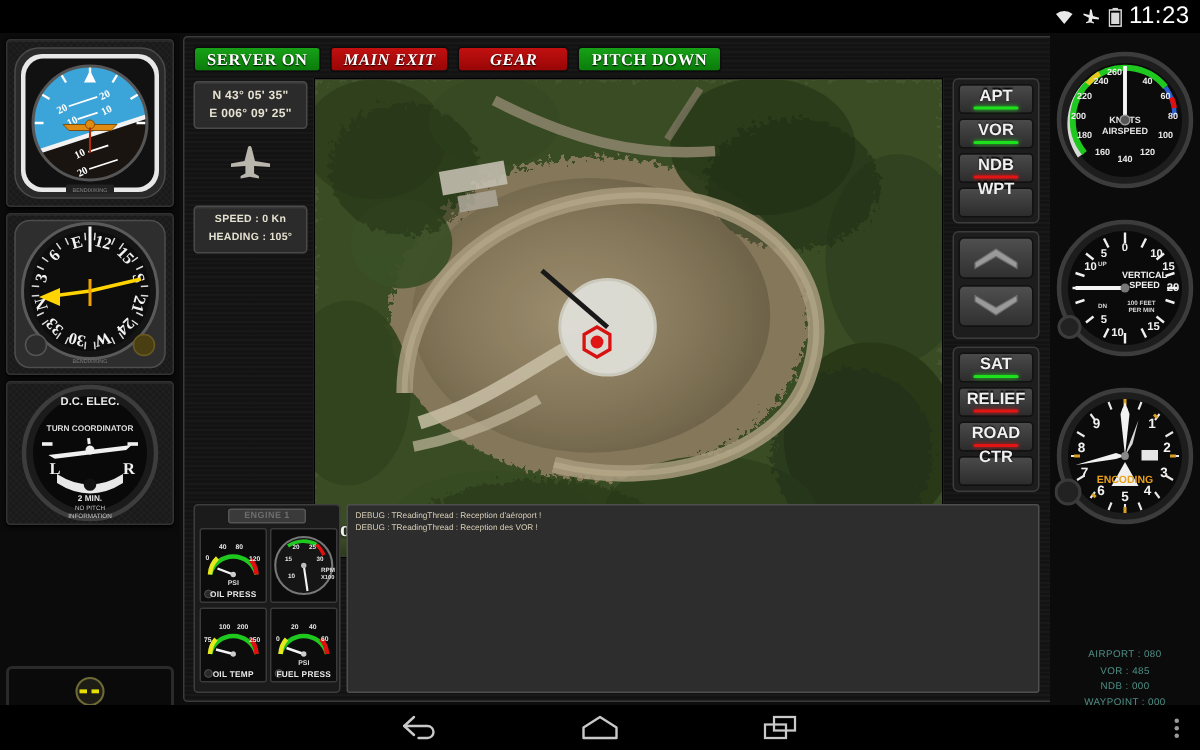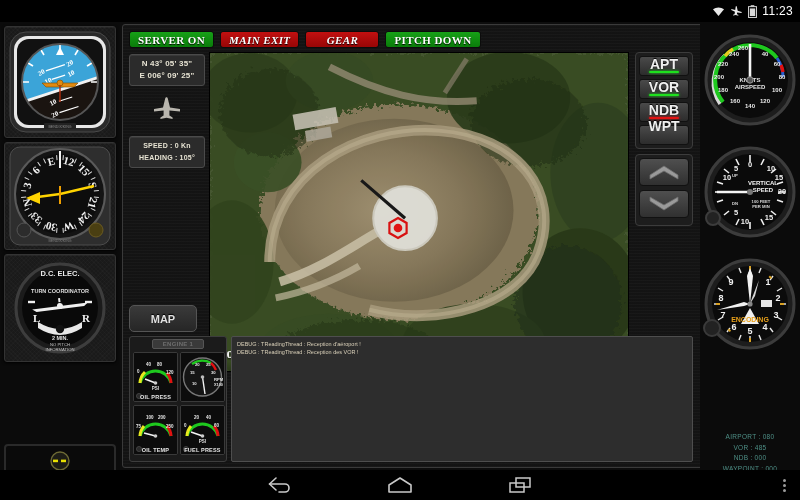--- a/index.html
+++ b/index.html
@@ -11,21 +11,21 @@
     position: relative;
   }
 
   
   #statusbar {
     position: absolute; left:0; top:0; width:800px; height:22px;
     background:#000; display:flex; align-items:center; justify-content:flex-end;
     padding-right:7px; gap:5px;
   }
   #statusbar .sicon { display:flex; align-items:center; }
-  #statusbar .time { color:#fff; font-size:12px; letter-spacing:.3px; }
+  #statusbar .time { color:#fff; font-size:16px; letter-spacing:.3px; }
 
   
   #navbar {
     position:absolute; left:0; bottom:0; width:800px; height:30px;
     background:#000; display:flex; align-items:center; justify-content:center;
   }
   #navbar .navbtn { width:120px; display:flex; align-items:center; justify-content:center; }
   #navbar .dots { position:absolute; right:14px; display:flex; flex-direction:column; gap:2px; }
   #navbar .dots i { width:3px; height:3px; background:#9a9a9a; border-radius:50%; display:block; }
 
@@ -46,21 +46,21 @@
     background-image:
       repeating-linear-gradient(45deg, rgba(255,255,255,.02) 0 1px, transparent 1px 3px),
       repeating-linear-gradient(-45deg, rgba(255,255,255,.015) 0 1px, transparent 1px 3px);
     border:1px solid #333;
     border-radius:3px;
     box-shadow: inset 0 1px 0 rgba(255,255,255,.05), 0 1px 3px #000;
     display:flex; align-items:center; justify-content:center;
   }
   #inst-attitude { top:4px; height:112px; }
   #inst-heading  { top:120px; height:108px; }
-  #inst-turn     { top:232px; height:108px; }
+  #inst-turn     { top:232px; height:96px; }
   #left-strip {
     position:absolute; left:4px; top:422px; width:112px; height:34px;
     background:#0a0a0a; border:2px solid #2a2a2a; border-radius:4px;
     display:flex; align-items:center; justify-content:center;
   }
 
   
   #right-col {
     position:absolute; left:700px; top:0; width:100px; height:448px;
     background:#0b0b0b;
@@ -147,21 +147,21 @@
     padding:3px; margin-bottom:5px;
   }
   .rbtn {
     height:20px; margin-bottom:3px;
     background:linear-gradient(#4a4a4a,#2c2c2c);
     border:1px solid #111; border-radius:3px;
     display:flex; flex-direction:column; align-items:center; justify-content:center;
     cursor:pointer; position:relative;
   }
   .rbtn:last-child { margin-bottom:0;gap:16px; }
-  .rbtn .lbl { color:#f0f0f0; font-size:14px; font-weight:bold; line-height:10px; text-shadow:0 -1px 1px #000; }
+  .rbtn .lbl { color:#f0f0f0; font-size:11px; font-weight:bold; line-height:10px; text-shadow:0 -1px 1px #000; }
   .rbtn .led { width:30px; height:2.5px; margin-top:2px; border-radius:1px; }
   .led.on  { background:#1ee11e; box-shadow:0 0 3px #1ee11e; }
   .led.off { background:#e21414; box-shadow:0 0 3px #e21414; }
   .arrowbtn {
     height:28px; margin-bottom:4px;
     background:linear-gradient(#4f4f4f,#303030);
     border:1px solid #111; border-radius:4px;
     display:flex; align-items:center; justify-content:center; cursor:pointer;
   }
 
@@ -395,21 +395,20 @@
       <div id="plane-icon">
         <svg width="28" height="24" viewBox="0 0 28 24">
           <path d="M27 13 L17 11.4 L14.8 2.6 C14.4 .9 12.6 .9 12.2 2.6 L10 11.4 L1 13 L1 15.4 L10.6 14.6 L10.6 19.6 L7.4 21.4 L7.4 23 L13.5 21.8 L19.6 23 L19.6 21.4 L16.4 19.6 L16.4 14.6 L27 15.4 Z" fill="#b9b6ae"></path>
         </svg>
       </div>
       <div class="infobox infobox2">
         <div class="ln">SPEED :  0 Kn</div>
         <div class="ln">HEADING : 105°</div>
       </div>
     </div>
-    <div id="map-button">MAP</div>
 
     <div id="map-wrap">
       <svg id="map-canvas" viewBox="0 0 420 320" preserveAspectRatio="none">
         <defs>
           <radialGradient id="dirt" cx="45%" cy="50%" r="60%">
             <stop offset="0%" stop-color="#a89877"></stop>
             <stop offset="55%" stop-color="#8e7f60"></stop>
             <stop offset="100%" stop-color="#6e6348"></stop>
           </radialGradient>
           <filter id="rough">
@@ -510,20 +509,38 @@
             <polygon points="15,2 29,11 29,15 15,7 1,15 1,11" fill="#9a9a9a" stroke="#6e6e6e" stroke-width=".8"></polygon>
           </svg>
         </div>
         <div class="arrowbtn">
           <svg width="30" height="16" viewBox="0 0 30 16">
             <polygon points="15,14 1,5 1,1 15,9 29,1 29,5" fill="#9a9a9a" stroke="#6e6e6e" stroke-width=".8"></polygon>
           </svg>
         </div>
       </div>
 
+      <div class="rail-group">
+        <div class="rbtn">
+          <span class="lbl">SAT</span>
+          <span class="led on"></span>
+        </div>
+        <div class="rbtn">
+          <span class="lbl">RELIEF</span>
+          <span class="led off"></span>
+        </div>
+        <div class="rbtn">
+          <span class="lbl">ROAD</span>
+          <span class="led off"></span>
+        </div>
+        <div class="rbtn">
+          <span class="lbl">CTR</span>
+          <span class="led off"></span>
+        </div>
+      </div>
     </div>
 
     <div id="engine-panel">
       <div id="engine-tab">ENGINE 1</div>
 
       <div class="gauge-cell" id="gc-0">
         <svg width="43" height="48" viewBox="0 0 43 48">
           <rect width="43" height="48" fill="#0c0c0c"></rect>
           <path d="M6 30 A16 16 0 0 1 37 30" fill="none" stroke="#1ec81e" stroke-width="3"></path>
           <path d="M6 30 A16 16 0 0 1 11 19" fill="none" stroke="#e8e81e" stroke-width="3"></path>

